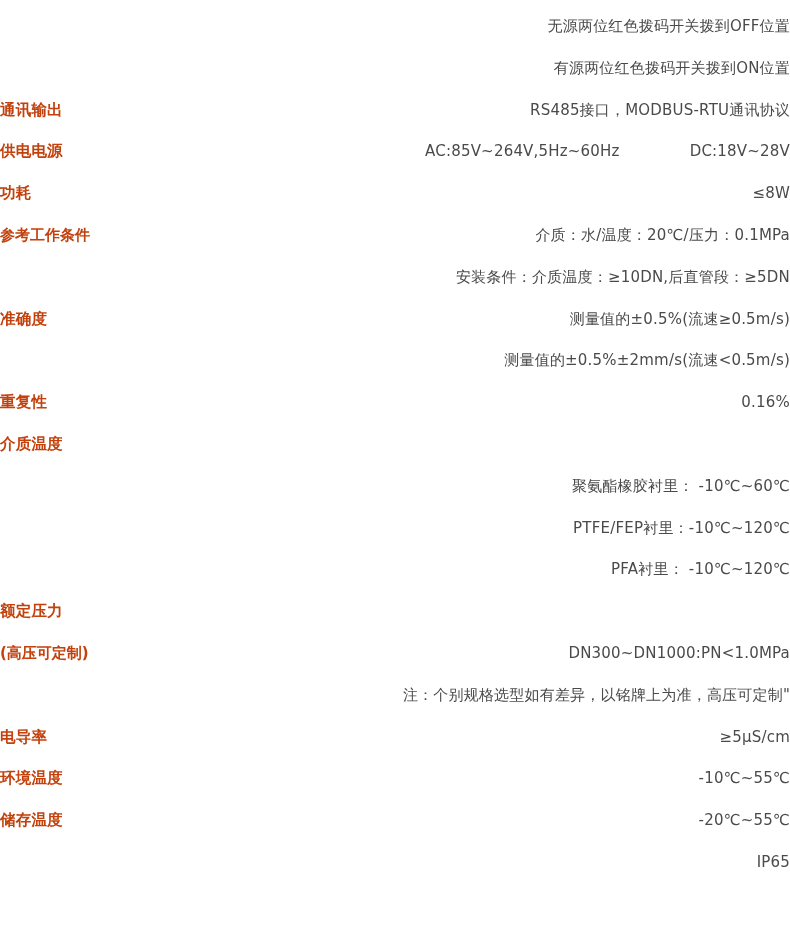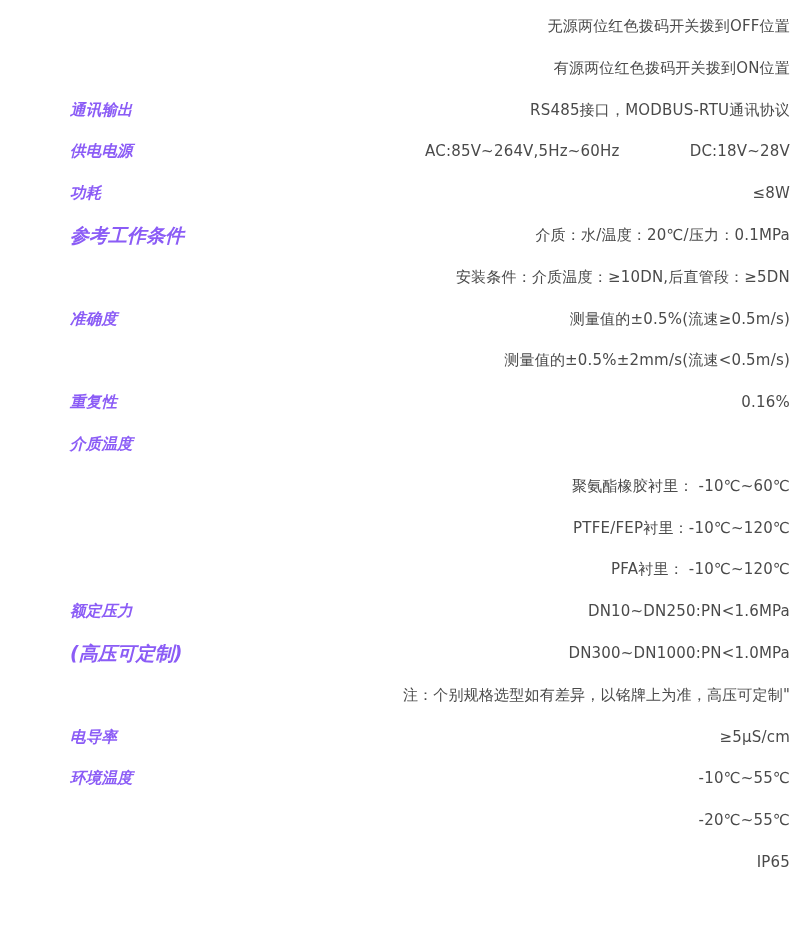--- a/index.html
+++ b/index.html
@@ -20,32 +20,30 @@
     box-sizing: border-box;
   }
   .spec-row {
     display: flex;
     align-items: flex-start;
     min-height: 41.8px;
   }
   .spec-label {
     width: 134px;
     flex: 0 0 134px;
-    padding-left: 70px;
     box-sizing: border-box;
     font-size: 15.5px;
     font-weight: bold;
-    color: #8b5cf6;
+    color: #c2410c;
     line-height: 41.8px;
     white-space: nowrap;
     letter-spacing: 0.2px;
-    font-style: italic;
   }
   .spec-label.small {
-    font-size: 19px;
+    font-size: 15px;
     letter-spacing: 0;
   }
   .spec-value {
     flex: 1 1 auto;
     padding-left: 0px;
     font-size: 15px;
     color: #4a4a4a;
     line-height: 41.8px;
     white-space: nowrap;
     letter-spacing: 0.2px;
@@ -114,37 +112,37 @@
     <div class="spec-row">
       <div class="spec-label"></div>
       <div class="spec-value">PTFE/FEP衬里：-10℃~120℃</div>
     </div>
     <div class="spec-row">
       <div class="spec-label"></div>
       <div class="spec-value">PFA衬里： -10℃~120℃</div>
     </div>
     <div class="spec-row">
       <div class="spec-label">额定压力</div>
-      <div class="spec-value">DN10~DN250:PN&lt;1.6MPa</div>
     </div>
     <div class="spec-row">
       <div class="spec-label small">(高压可定制)</div>
       <div class="spec-value">DN300~DN1000:PN&lt;1.0MPa</div>
     </div>
     <div class="spec-row">
       <div class="spec-label"></div>
       <div class="spec-value">注：个别规格选型如有差异，以铭牌上为准，高压可定制"</div>
     </div>
     <div class="spec-row">
       <div class="spec-label">电导率</div>
       <div class="spec-value">≥5μS/cm</div>
     </div>
     <div class="spec-row">
       <div class="spec-label">环境温度</div>
       <div class="spec-value">-10℃~55℃</div>
     </div>
     <div class="spec-row">
+      <div class="spec-label">储存温度</div>
       <div class="spec-value">-20℃~55℃</div>
     </div>
     <div class="spec-row">
       <div class="spec-value">IP65</div>
     </div>
   </div>
 
 </body></html>

